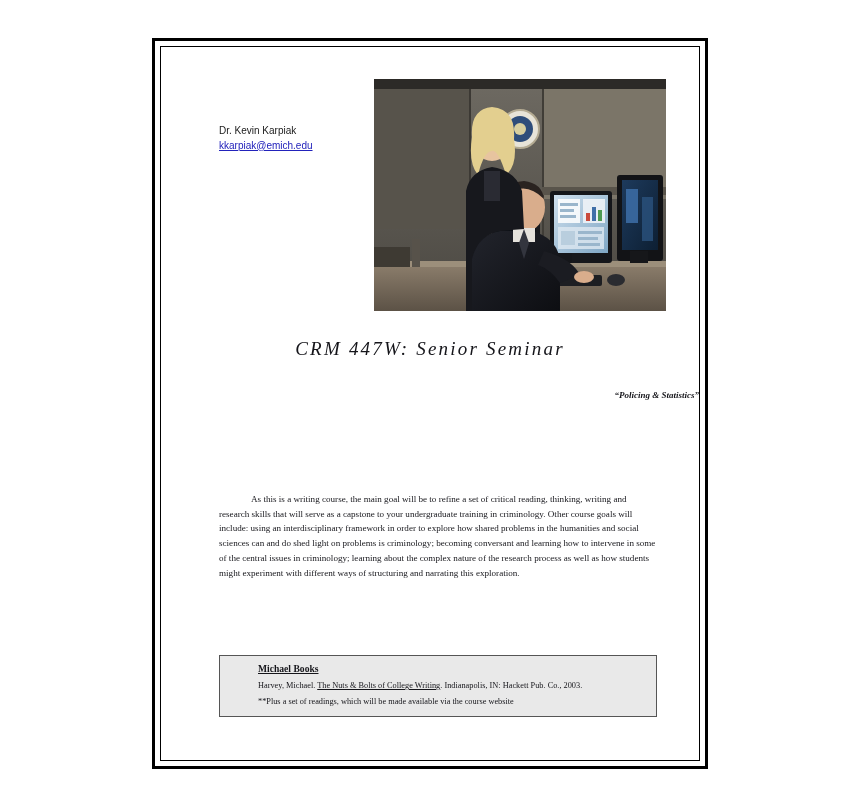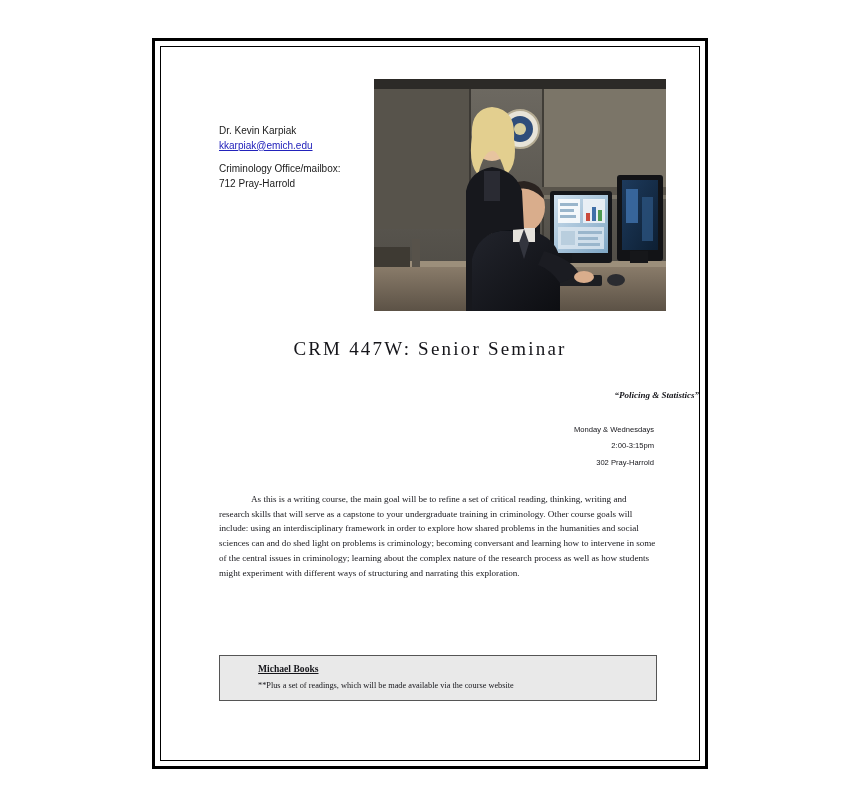--- a/index.html
+++ b/index.html
@@ -69,20 +69,21 @@
   .photo svg { display: block; }
 
   
   .course-title {
     position: absolute;
     left: 0;
     right: 0;
     top: 291px;
     text-align: center;
     font-family: "Liberation Serif", serif;
+    font-style: italic;
     font-size: 19px;
     letter-spacing: 2.2px;
     color: #15151a;
   }
   .subtitle {
     position: absolute;
     left: 0;
     right: 0;
     top: 343px;
     text-align: right;
@@ -149,24 +150,20 @@
 </style>
 </head>
 <body>
 
 <div class="page-wrap">
   <div class="page-inner">
 
     <div class="instructor">
       <span class="nm">Dr. Kevin Karpiak</span>
       <span class="email">kkarpiak@emich.edu</span>
-      <span class="grp">
-        <span>Criminology Office/mailbox:</span>
-        <span>712 Pray-Harrold</span>
-      </span>
     </div>
 
     <div class="photo">
       <svg width="292" height="232" viewBox="0 0 292 232" xmlns="http://www.w3.org/2000/svg">
         <defs>
           <linearGradient id="wallg" x1="0" y1="0" x2="0" y2="1">
             <stop offset="0%" stop-color="#6e6a62"></stop>
             <stop offset="100%" stop-color="#4a4741"></stop>
           </linearGradient>
           <linearGradient id="screeng" x1="0" y1="0" x2="1" y2="1">
@@ -251,27 +248,23 @@
         </g>
 
         <rect x="0" y="168" width="36" height="20" fill="#3e3a33"></rect>
         <rect x="38" y="160" width="8" height="28" fill="#57524a"></rect>
       </svg>
     </div>
 
     <div class="course-title">CRM 447W: Senior Seminar</div>
     <div class="subtitle">“Policing &amp; Statistics”</div>
 
-    <div class="meta">
-      <span>Monday &amp; Wednesdays</span>
-      <span>2:00-3:15pm</span>
-      <span>302 Pray-Harrold</span>
-    </div>
 
     <div class="para"><span class="indent"></span><span>As this is a writing course, the main goal will be to refine a set of critical reading, thinking, writing and research skills that will serve as a capstone to your undergraduate training in criminology.  Other course goals will include: using an interdisciplinary framework in order to explore how shared problems in the humanities and social sciences can and do shed light on problems is criminology; becoming conversant and learning how to intervene in some of the central issues in criminology; learning about the complex nature of the research process as well as how students might experiment with different ways of structuring and narrating this exploration.</span></div>
 
     <div class="books">
       <h3>Michael Books</h3>
+      <p><span>Harvey, Michael. </span><span class="u">The Nuts &amp; Bolts of College Writing</span><span>. Indianapolis, IN: Hackett Pub. Co., 2003.</span></p>
       <p class="last">**Plus a set of readings, which will be made available via the course website</p>
     </div>
 
   </div>
 </div>
 
 </body></html>

